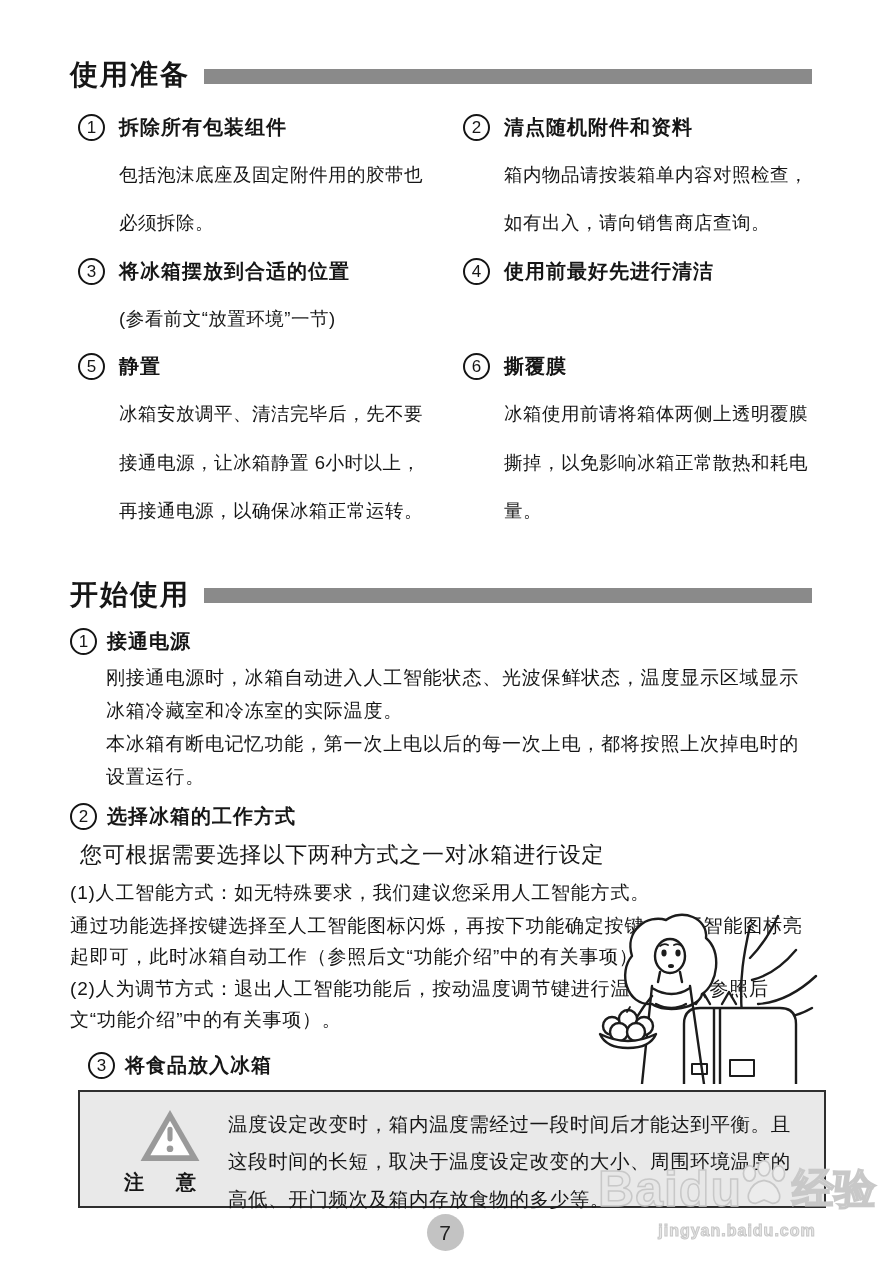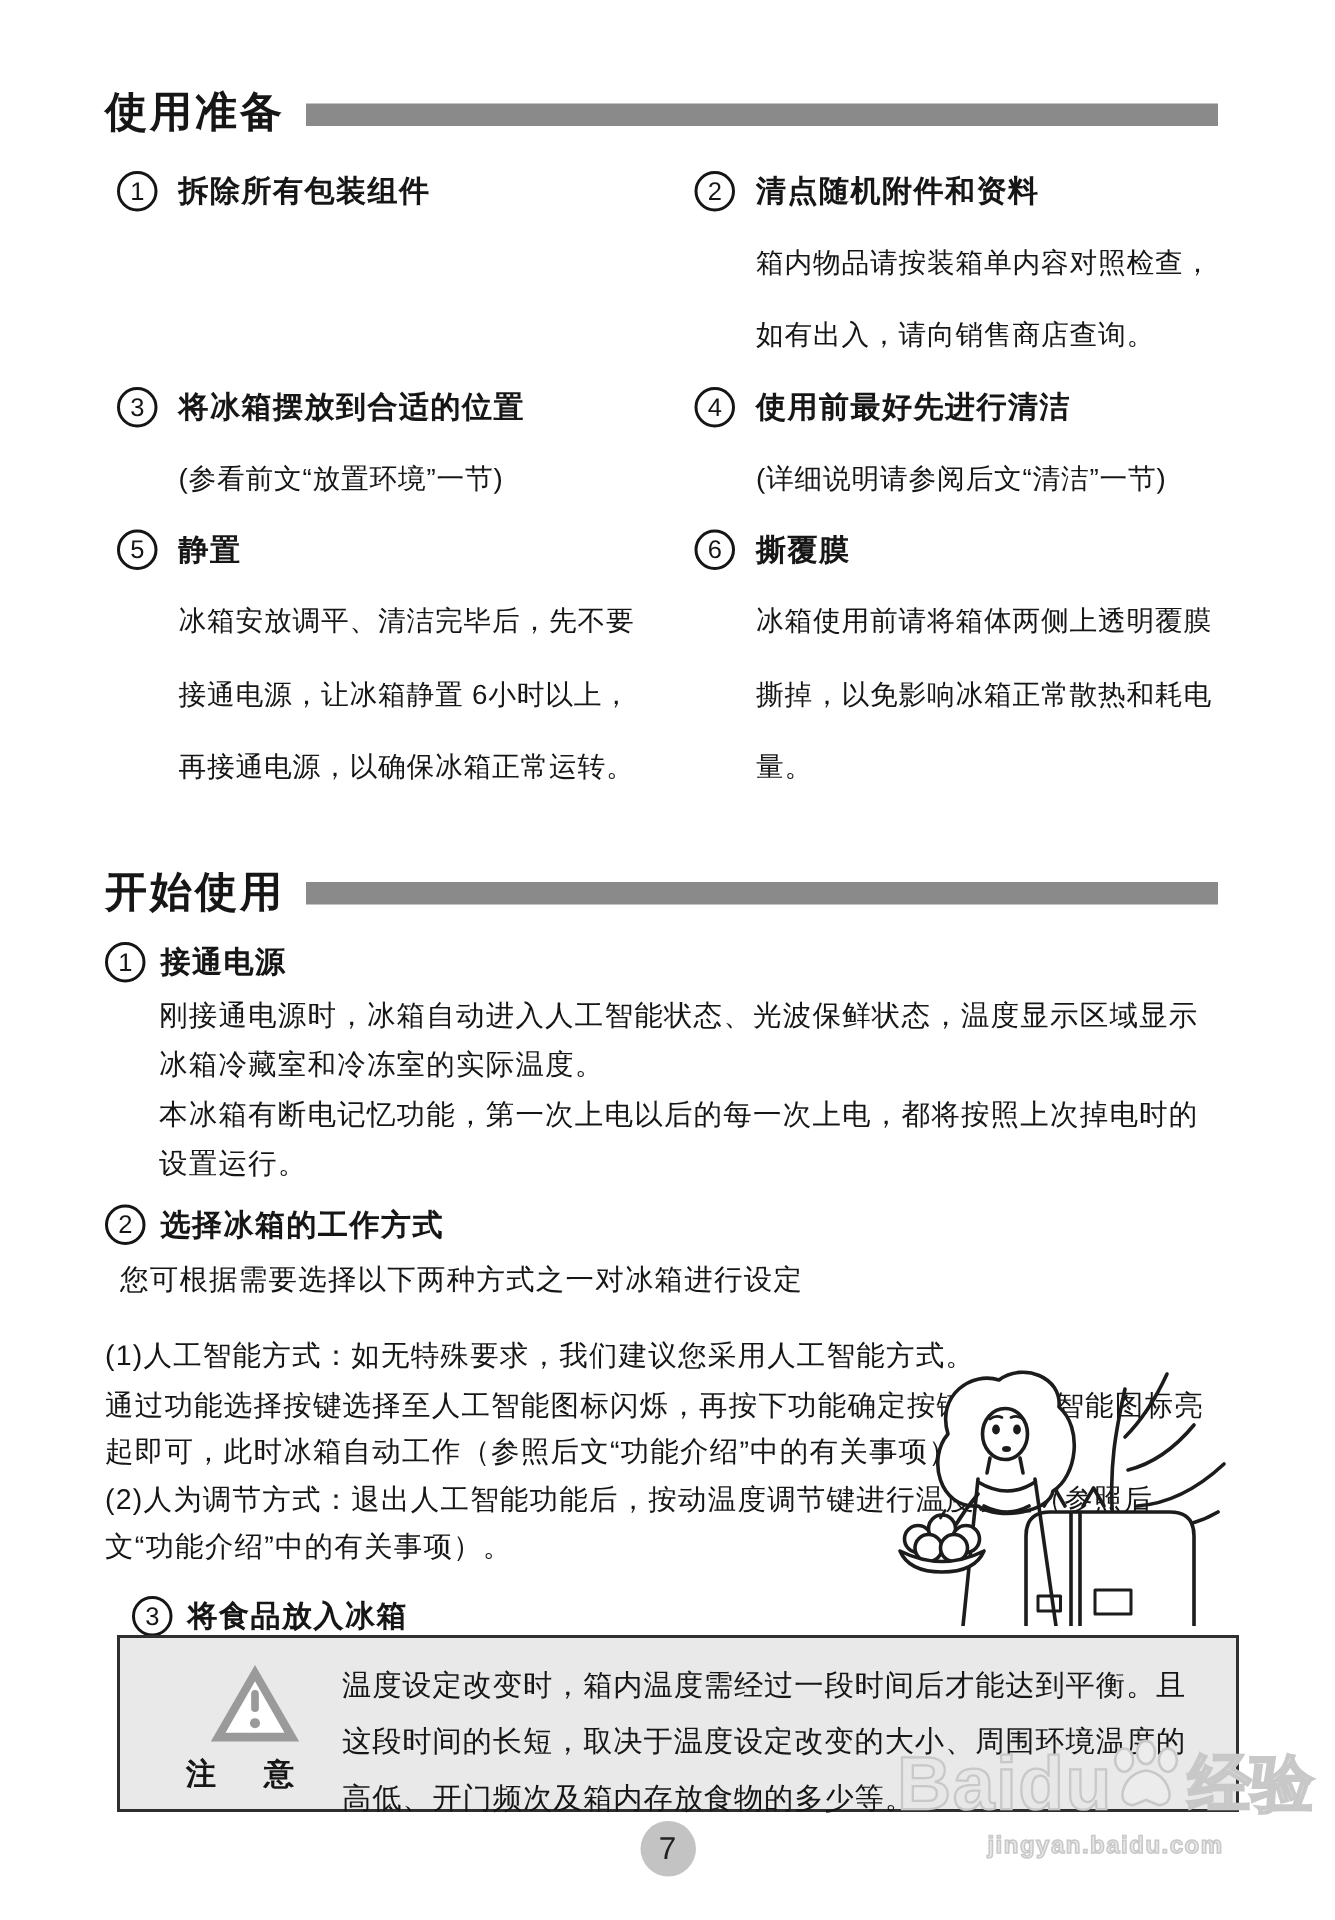--- a/index.html
+++ b/index.html
@@ -46,21 +46,21 @@
   }
 
   
   .start{margin-top:30px;}
   .start-item{margin-top:8px;}
   .start-head{display:flex;align-items:center;gap:10px;}
   .start-body{
     margin:6px 0 10px 36px;
     font-size:19px;line-height:1.74;letter-spacing:0.8px;
   }
-  .mode-intro{margin:10px 0 24px 10px;font-size:19px;letter-spacing:0.8px;}
+  .mode-intro{margin:10px 0 8px 10px;font-size:22px;letter-spacing:0.8px;}
   .mode-para{margin:2px 0 2px 0;font-size:19px;line-height:1.62;letter-spacing:0.8px;}
   .food-item{margin-top:16px;padding-left:18px;}
   .food-body{margin:8px 0 0 34px;width:452px;font-size:19px;line-height:1.9;letter-spacing:0.8px;}
 
   
   .illustration{position:absolute;left:592px;top:908px;width:292px;height:176px;}
 
   
   .note-box{
     position:absolute;left:78px;top:1090px;width:748px;height:118px;
@@ -108,41 +108,41 @@
     <div class="sec-title">使用准备</div>
     <div class="sec-bar"></div>
   </div>
 
   <div class="prep-grid">
     <div class="prep-item">
       <div class="item-head">
         <span class="circ">1</span>
         <span class="item-title">拆除所有包装组件</span>
       </div>
+      <p class="prep-body">包括泡沫底座及固定附件用的胶带也必须拆除。</p>
     </div>
     <div class="prep-item">
       <div class="item-head">
         <span class="circ">2</span>
         <span class="item-title">清点随机附件和资料</span>
       </div>
       <p class="prep-body">箱内物品请按装箱单内容对照检查，如有出入，请向销售商店查询。</p>
     </div>
     <div class="prep-item">
       <div class="item-head">
         <span class="circ">3</span>
         <span class="item-title">将冰箱摆放到合适的位置</span>
       </div>
       <p class="prep-body">(参看前文“放置环境”一节)</p>
     </div>
     <div class="prep-item">
       <div class="item-head">
         <span class="circ">4</span>
         <span class="item-title">使用前最好先进行清洁</span>
       </div>
-      <p class="prep-body">(详细说明请参阅后文“清洁”一节)</p>
     </div>
     <div class="prep-item">
       <div class="item-head">
         <span class="circ">5</span>
         <span class="item-title">静置</span>
       </div>
       <p class="prep-body">冰箱安放调平、清洁完毕后，先不要接通电源，让冰箱静置 6小时以上，再接通电源，以确保冰箱正常运转。</p>
     </div>
     <div class="prep-item">
       <div class="item-head">

